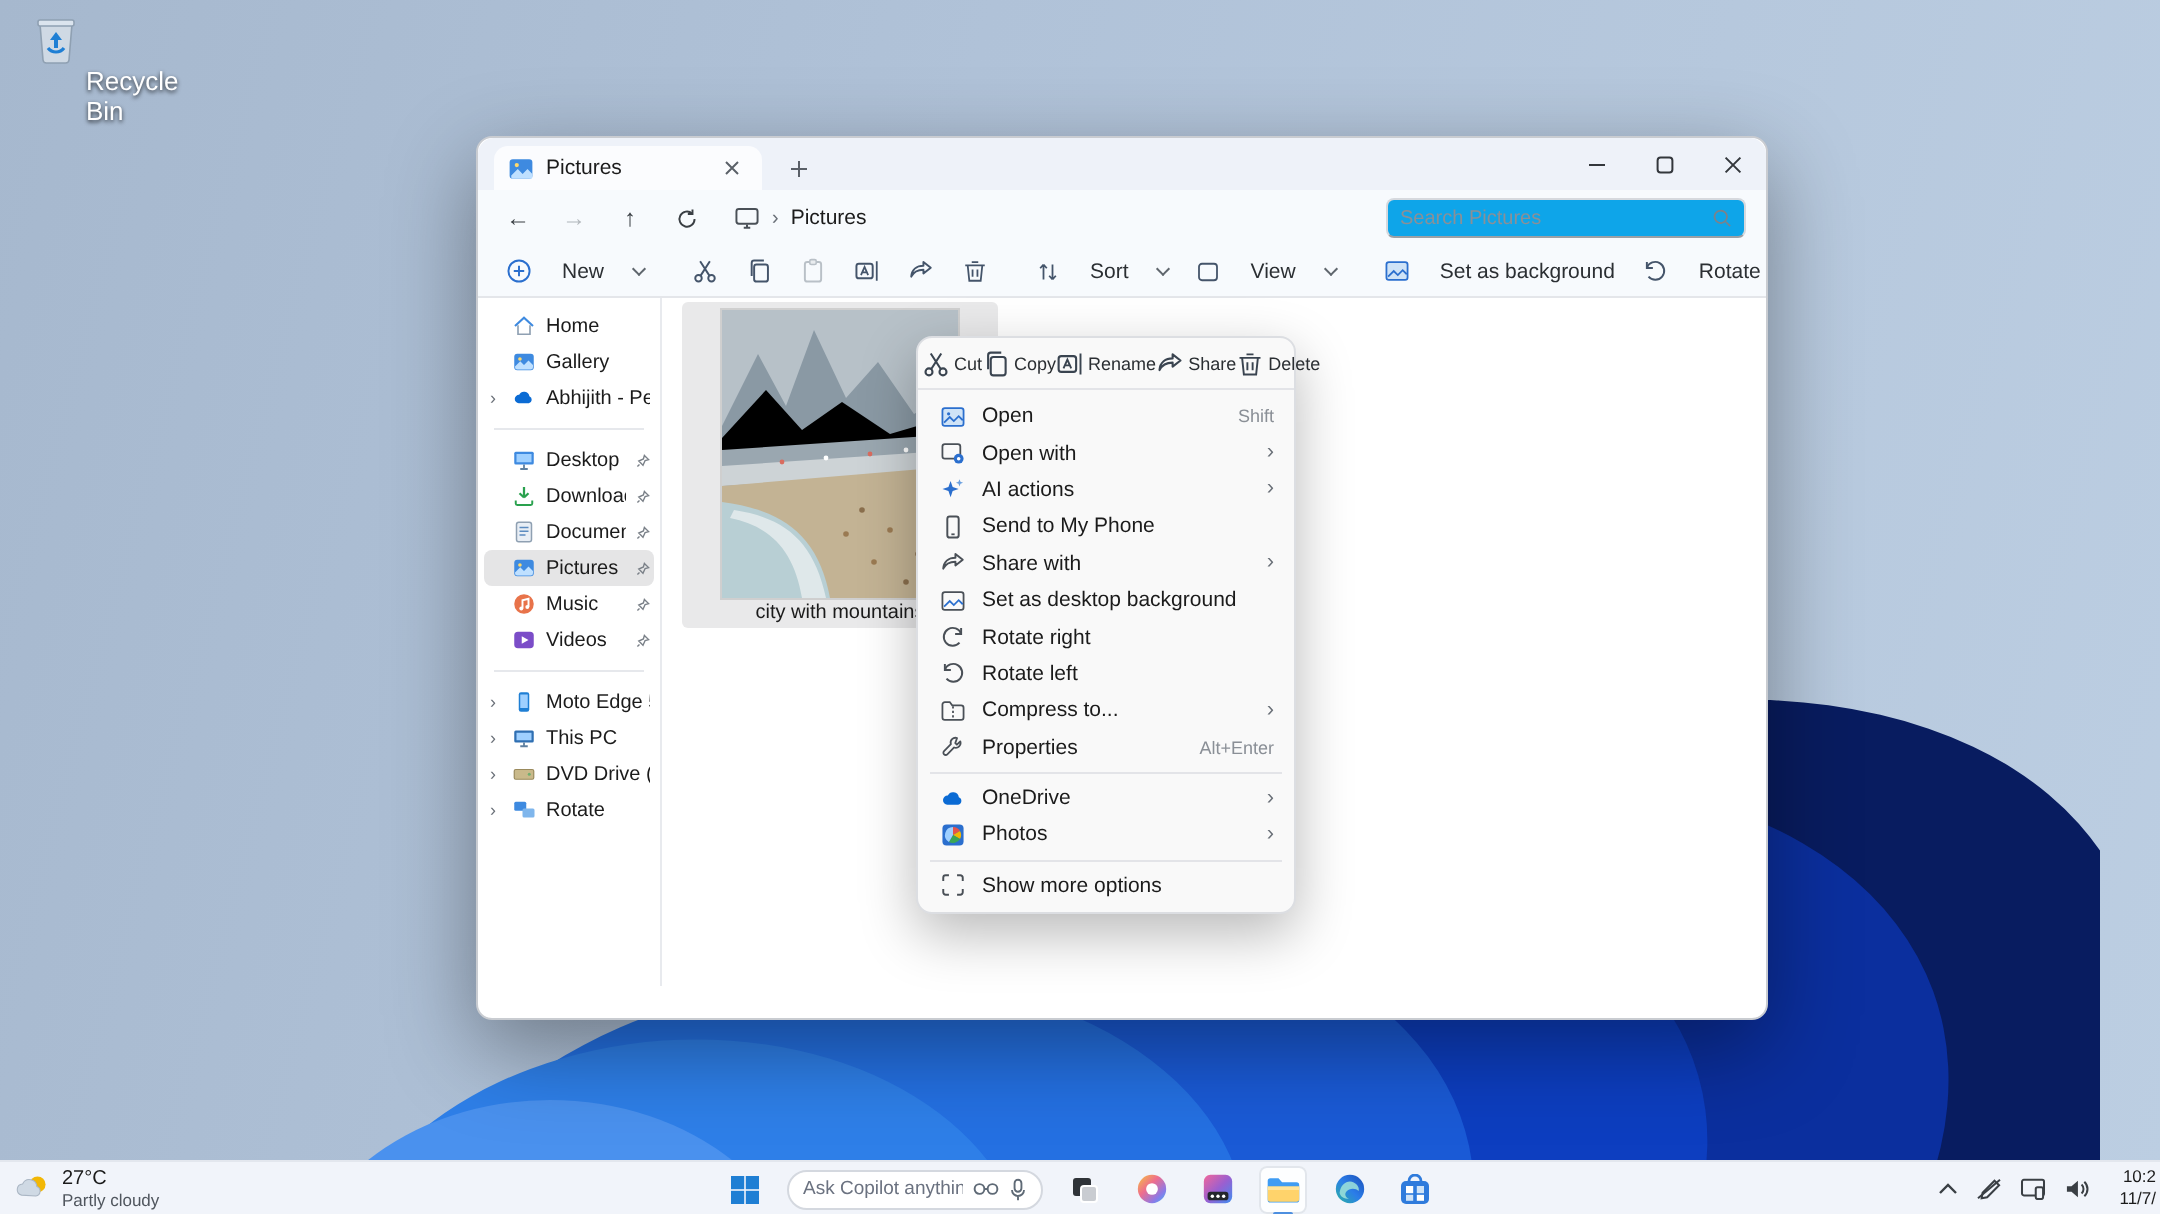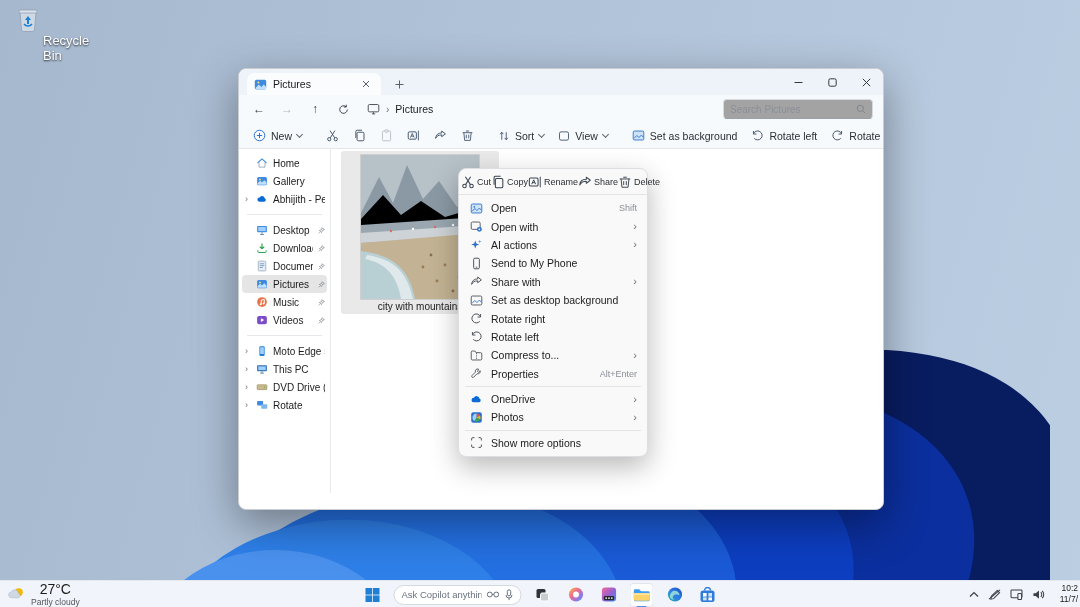--- a/index.html
+++ b/index.html
@@ -28,29 +28,29 @@
   .newtab { margin-left:10px; margin-bottom:3px; }
   .win-controls { margin-left:auto; display:flex; height:100%; align-items:stretch; }
   .wc { width:34px; display:flex; align-items:center; justify-content:center; }
 
   .addrbar { height:28px; background:#f7fafd; display:flex; align-items:center; padding:0 8px; gap:4px; }
   .navbtn { width:24px; height:22px; display:flex; align-items:center; justify-content:center; border-radius:4px;
             font-size:12px; color:#3a3f44; }
   .navbtn.dis { color:#b3b8bd; }
   .crumb { display:flex; align-items:center; gap:6px; margin-left:8px; flex:1; }
   .crumb .sep { color:#6a7078; font-size:10px; }
-  .searchbox { width:150px; height:20px; background:#a3a3a3; border:1px solid #d6d9de; border-bottom-color:#9aa0a6;
+  .searchbox { width:180px; height:20px; background:#0ea5e9; border:1px solid #d6d9de; border-bottom-color:#9aa0a6;
                border-radius:4px; display:flex; align-items:center; padding:0 6px; margin-right:2px; }
   .searchbox input { border:0; outline:0; flex:1; font-size:10px; color:#1b1b1b; background:transparent; width:100%;
                      font-family:"Liberation Sans",sans-serif; }
   .searchbox input::placeholder { color:#8a9097; }
 
   .cmdbar { height:26px; background:#f7fafd; border-bottom:1px solid #e4e6ea; display:flex; align-items:center;
             padding:0 8px; gap:2px; }
-  .cbtn { display:flex; align-items:center; gap:5px; padding:0 6px; height:22px; border-radius:4px; color:#2b2f33; white-space:nowrap; }
+  .cbtn { display:flex; align-items:center; gap:15px; padding:0 6px; height:22px; border-radius:4px; color:#2b2f33; white-space:nowrap; }
   .cbtn .txt { font-size:10.5px; }
   .vdiv { width:1px; height:16px; background:#dcdfe3; margin:0 4px; }
   .chev { width:5px; height:5px; border-right:1px solid #5f666d; border-bottom:1px solid #5f666d;
           transform:rotate(45deg); margin-top:-3px; }
 
   .winbody { display:flex; height:344px; }
   .sidebar { width:92px; border-right:1px solid #e8eaee; padding-top:5px; overflow:hidden; }
   .sitem { display:flex; align-items:center; height:18px; padding:0 2px 0 14px; gap:5px; border-radius:4px;
            margin:0 3px; position:relative; }
   .sitem .exp { position:absolute; left:3px; font-size:9px; color:#6a7078; }
@@ -79,21 +79,21 @@
   .mi .ic { width:14px; display:flex; justify-content:center; flex:0 0 auto; }
   .mi .lbl { flex:1; white-space:nowrap; }
   .mi .sc { font-size:9px; color:#8a8f96; }
   .mi .sub { color:#6a7078; font-size:11px; line-height:1; }
   .mdiv { height:1px; background:#e3e4e8; margin:3px 2px; }
 
   
   #taskbar { position:absolute; left:0; bottom:0; width:1080px; height:27px; background:#f1f4fa;
              border-top:1px solid #e3e7ee; display:flex; align-items:center; z-index:30; }
   .weather { display:flex; align-items:center; gap:5px; padding-left:8px; }
-  .weather .t1 { font-size:14px;text-align:center; }
+  .weather .t1 { font-size:10px; }
   .weather .t2 { font-size:8.5px; color:#50565e; }
   .tb-center { position:absolute; left:50%; top:0; transform:translateX(-50%); height:27px;
                display:flex; align-items:center; gap:9px; }
   .tb-ic { width:24px; height:24px; display:flex; align-items:center; justify-content:center; border-radius:4px; position:relative; }
   .tb-ic.active { background:rgba(255,255,255,.85); box-shadow:inset 0 0 0 1px #e2e6ec; }
   .tb-ic.active::after { content:""; position:absolute; bottom:-1px; left:7px; width:10px; height:2px;
                          border-radius:2px; background:#4d8fe0; }
   .copilot-box { width:128px; height:20px; background:#fff; border:1px solid #d4d8df; border-radius:10px;
                  display:flex; align-items:center; padding:0 7px; gap:5px; }
   .copilot-box input { border:0; outline:0; flex:1; font-size:9.5px; background:transparent; width:100%;

